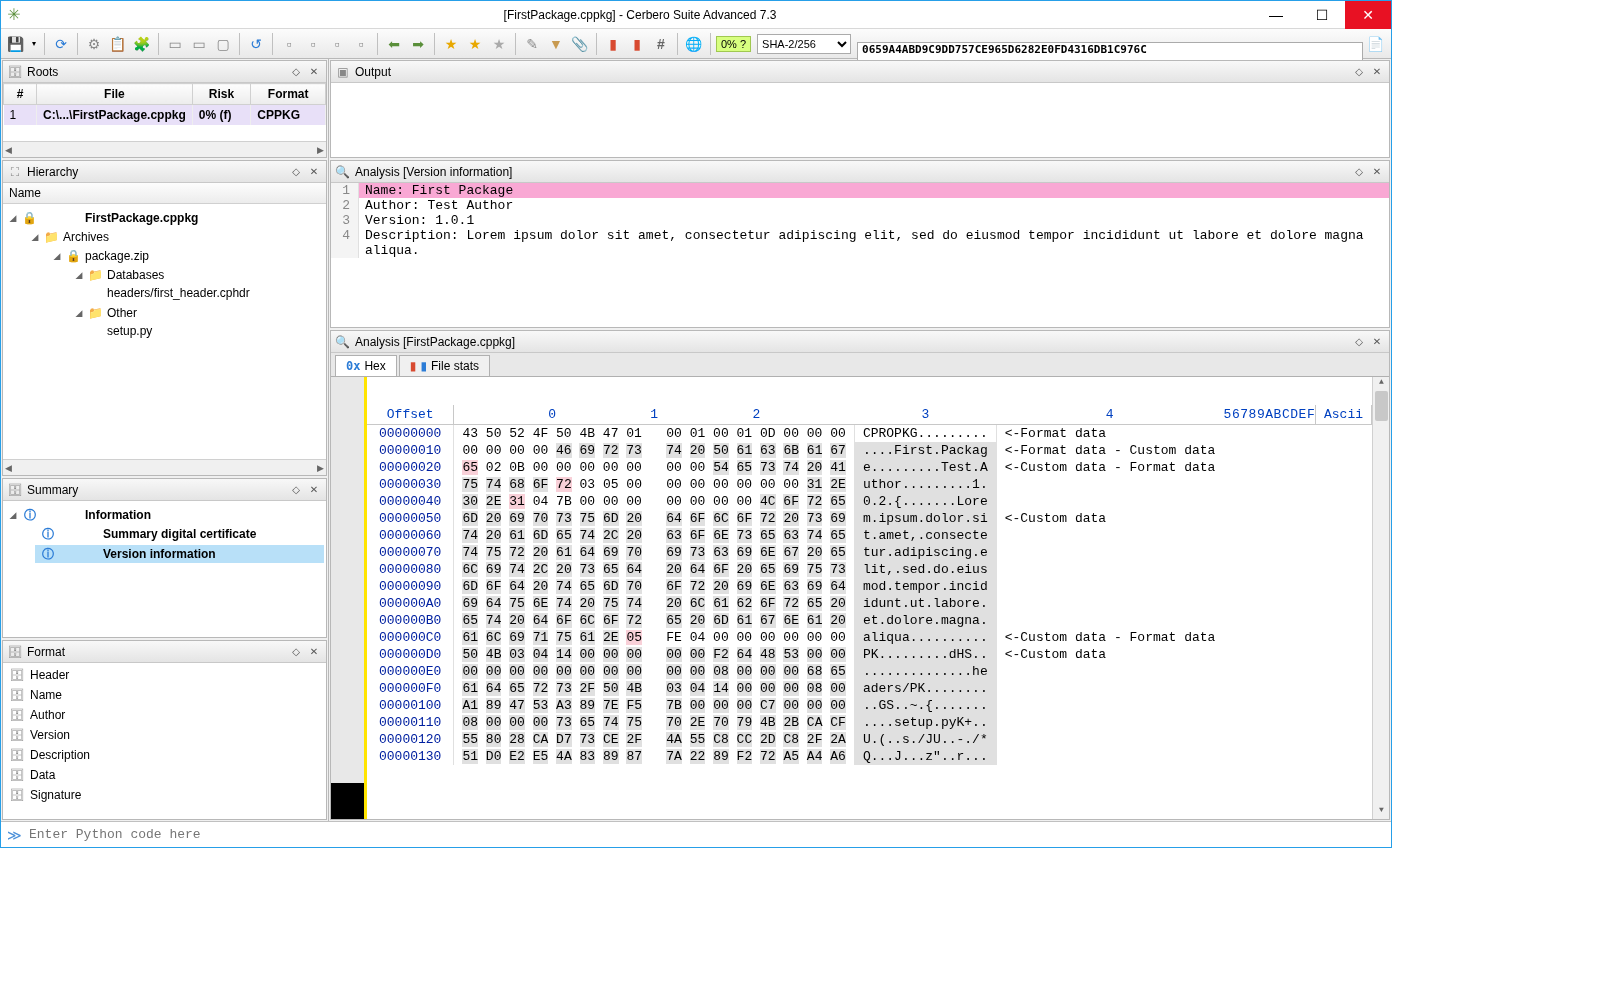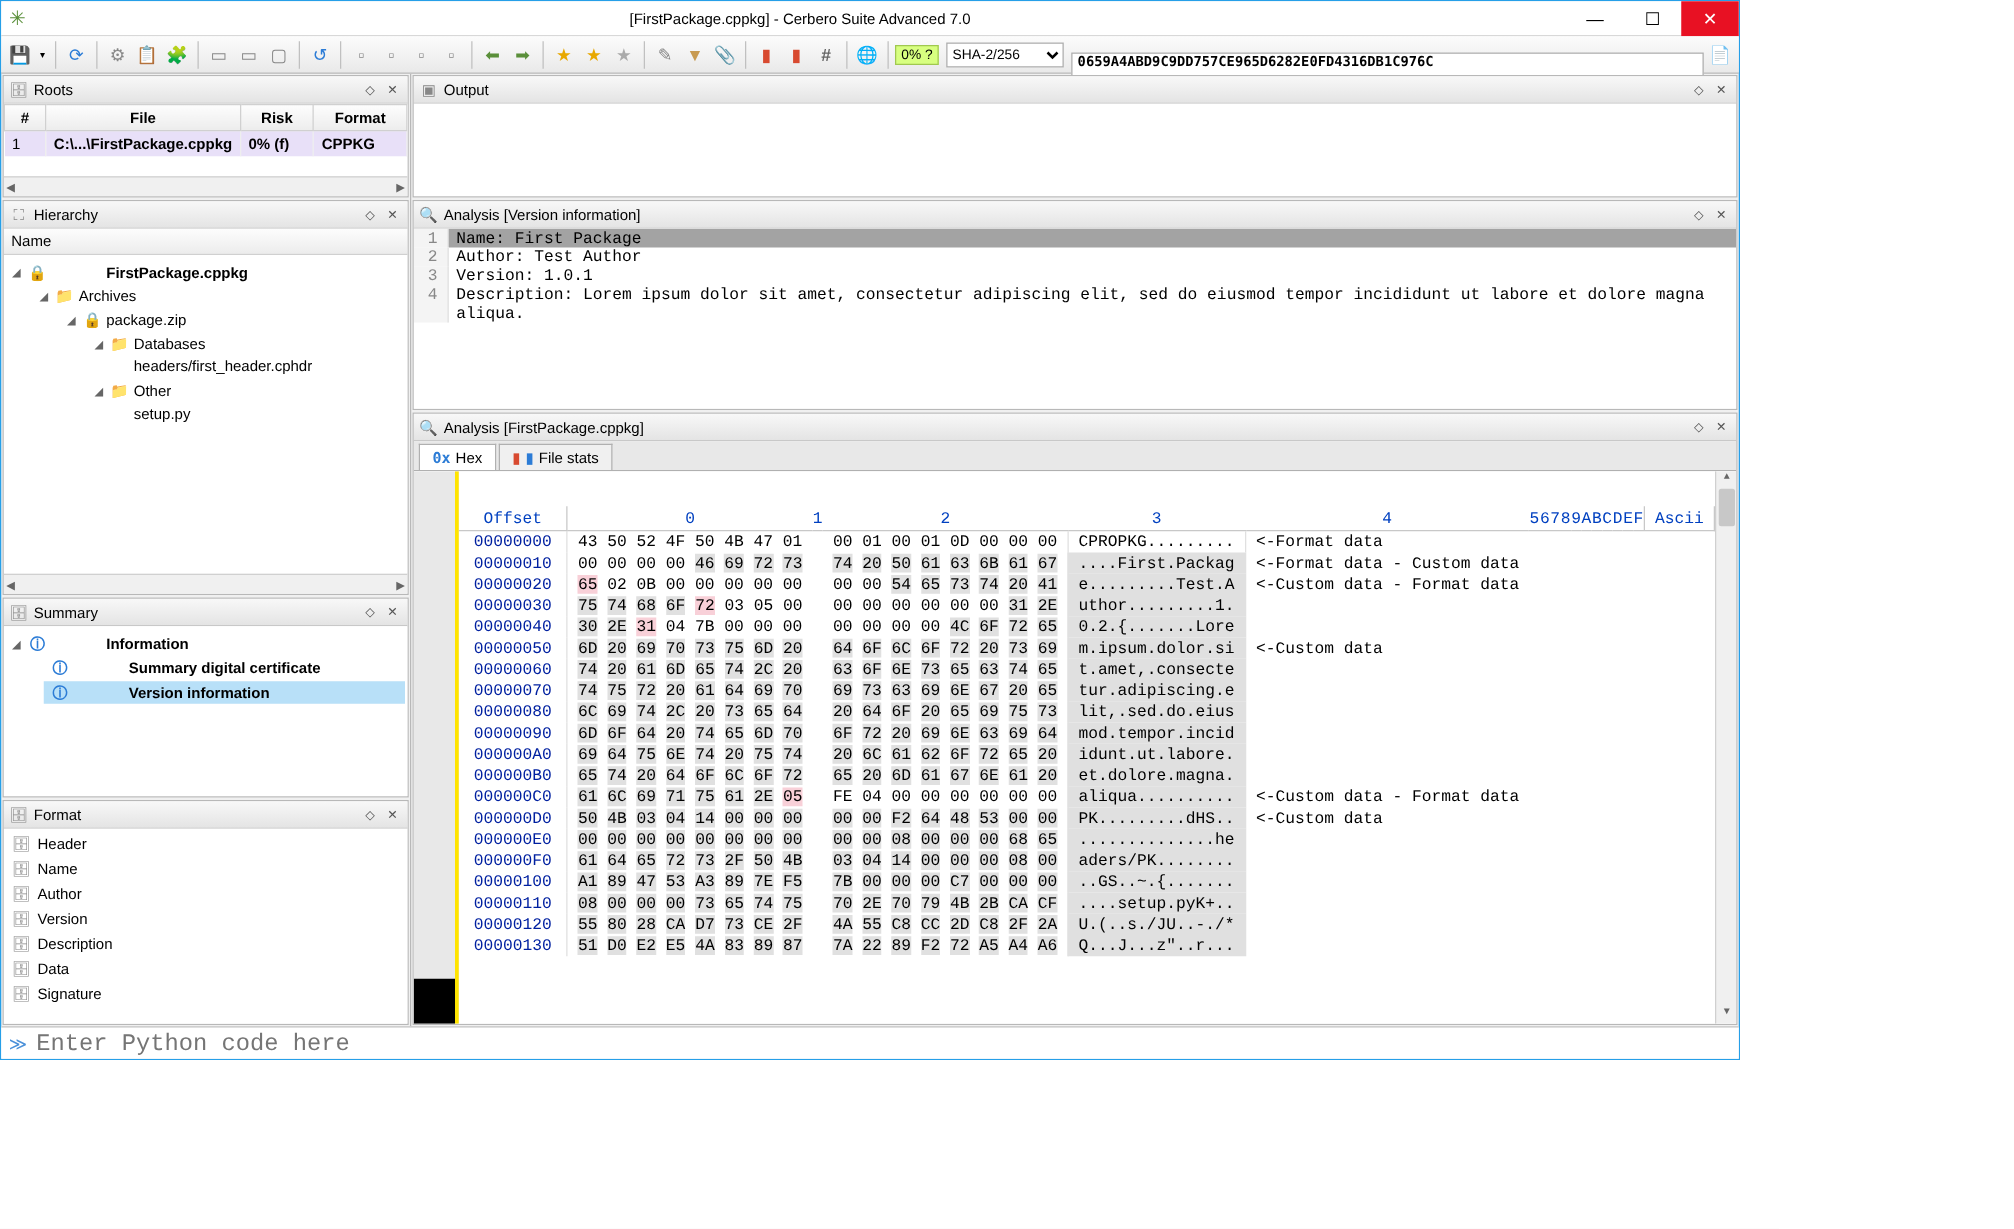--- a/index.html
+++ b/index.html
@@ -48,21 +48,21 @@
 .tree .sel { background:#b8e0f8; }
 
 .slist { padding:2px; }
 .slist .item { display:flex; align-items:center; padding:2px 4px; cursor:pointer; }
 .slist .iico { width:16px; height:16px; margin-right:5px; display:flex; align-items:center; justify-content:center; }
 
 .ana-lines { font-family:"Courier New",monospace; font-size:13px; padding:0; }
 .ana-line { display:flex; }
 .ana-line .ln { width:28px; text-align:right; padding-right:8px; color:#888; background:#f4f4f4; border-right:1px solid #e0e0e0; user-select:none; }
 .ana-line .lt { padding-left:6px; white-space:pre-wrap; flex:1; }
-.ana-line.hl .lt { background:#a3a3a3; }
+.ana-line.hl .lt { background:#f9a8d4; }
 
 .hex-tabs { height:24px; background:#e8e8e8; border-bottom:1px solid #b0b0b0; display:flex; align-items:flex-end; padding-left:4px; }
 .hex-tab { padding:3px 10px; border:1px solid #b0b0b0; border-bottom:none; margin-right:2px; background:#f0f0f0; cursor:pointer; font-size:12px; display:flex; align-items:center; gap:4px; }
 .hex-tab.active { background:#fff; }
 .hex-tab .hx { color:#2c7cd6; font-weight:bold; font-family:monospace; }
 
 .hex-wrap { display:flex; height:100%; font-family:"Courier New",monospace; font-size:13px; overflow:hidden; }
 .hex-gutter { width:36px; background:#e8e8e8; border-right:3px solid #ffe400; position:relative; }
 .hex-gutter .bot { position:absolute; bottom:0; left:0; width:100%; height:36px; background:#000; }
 .hex-main { flex:1; overflow:auto; }
@@ -77,30 +77,30 @@
 .hex-tbl td.asc { padding:0 8px; border-left:1px solid #e0e0e0; border-right:1px solid #e0e0e0; white-space:pre; }
 .hex-tbl td.ann { padding:0 8px; white-space:pre; color:#000; }
 .hlg { background:#e0e0e0; }
 .hlp { background:#f8d0d8; }
 .hex-scroll { width:17px; background:#f0f0f0; border-left:1px solid #d0d0d0; position:relative; }
 .hex-scroll .thumb { position:absolute; top:14px; left:2px; width:13px; height:30px; background:#c8c8c8; border-radius:2px; }
 .hex-scroll .arr { position:absolute; left:0; width:17px; height:14px; text-align:center; font-size:8px; color:#666; cursor:pointer; }
 
 .pybar { height:26px; background:#fff; border-top:1px solid #c0c0c0; display:flex; align-items:center; padding:0 6px; }
 .pybar .pyico { width:18px; color:#4a90d9; font-size:14px; margin-right:4px; }
-.pybar input { flex:1; border:none; outline:none; font-family:"Courier New",monospace; font-size:19px; color:#b91c1c; }
+.pybar input { flex:1; border:none; outline:none; font-family:"Courier New",monospace; font-size:13px; color:#b91c1c; }
 </style>
 </head>
 <body>
 
 <div class="window">
 
   <div class="titlebar">
     <div class="icon-app">✳</div>
-    <div class="title">[FirstPackage.cppkg] - Cerbero Suite Advanced 7.0</div>
+    <div class="title">[FirstPackage.cppkg] - Cerbero Suite Advanced 7.3</div>
     <div class="win-btns">
       <div class="win-btn">—</div>
       <div class="win-btn">☐</div>
       <div class="win-btn close">✕</div>
     </div>
   </div>
 
   <div class="toolbar">
     <div class="tb-btn">💾</div>
     <div class="tb-btn" style="width:10px;font-size:8px">▾</div>

